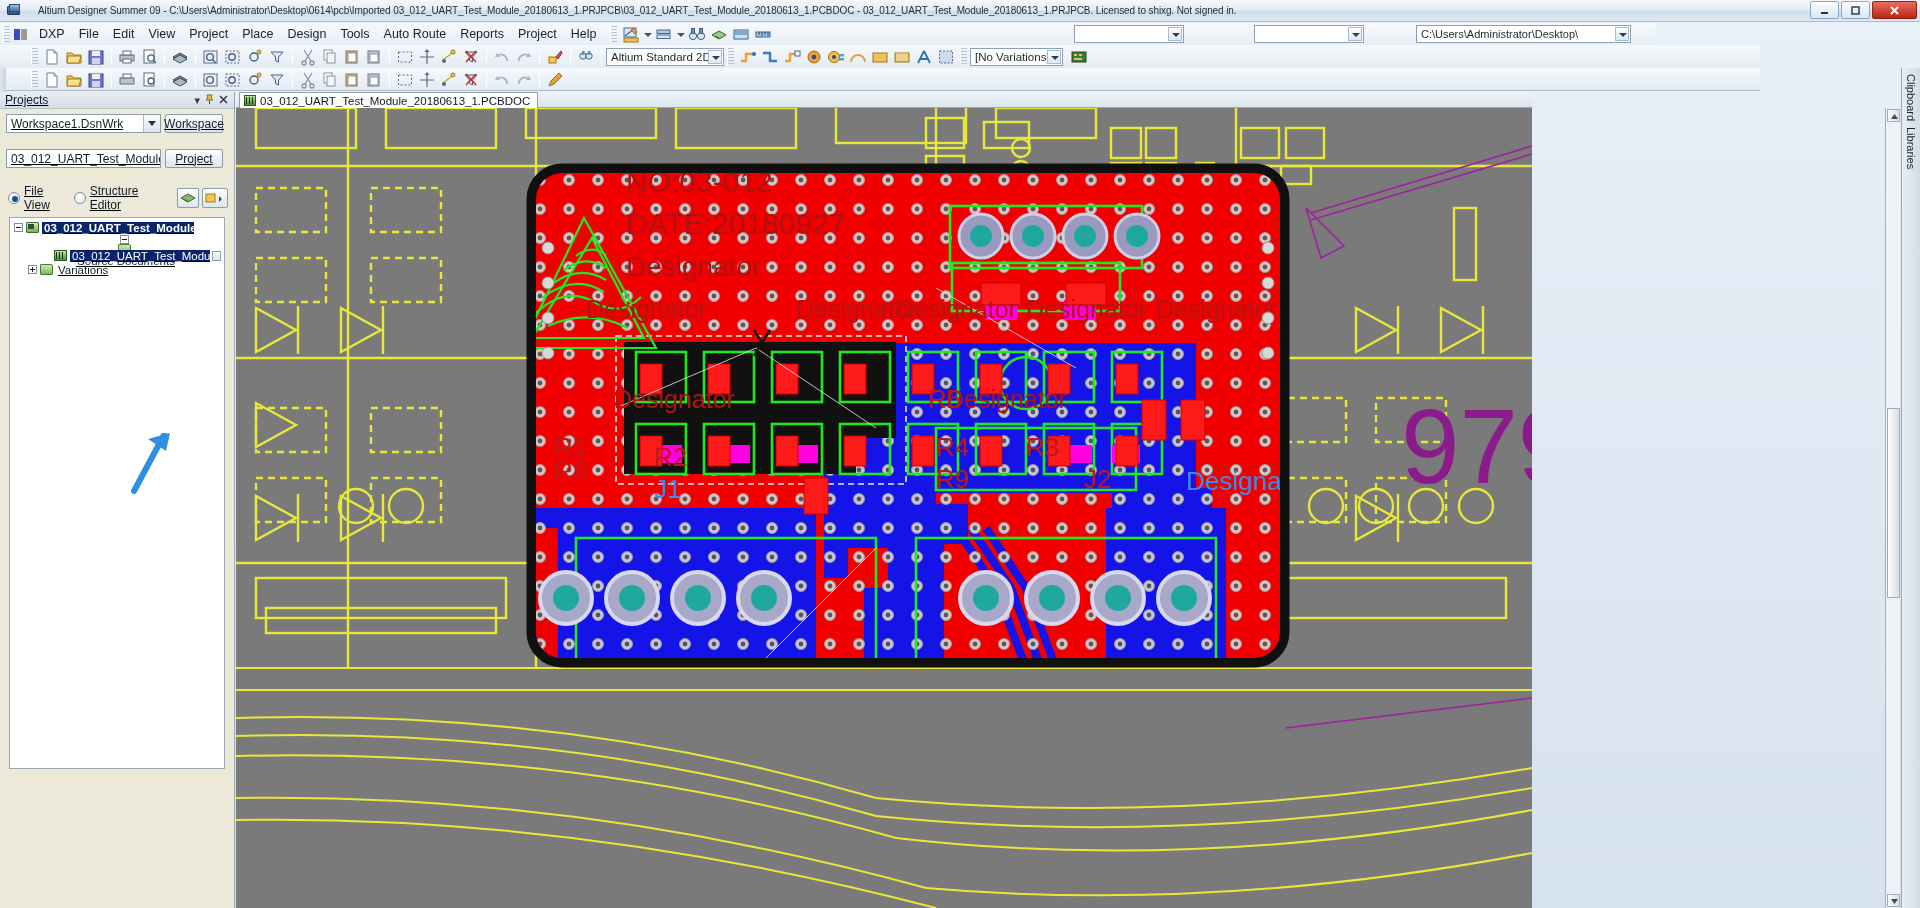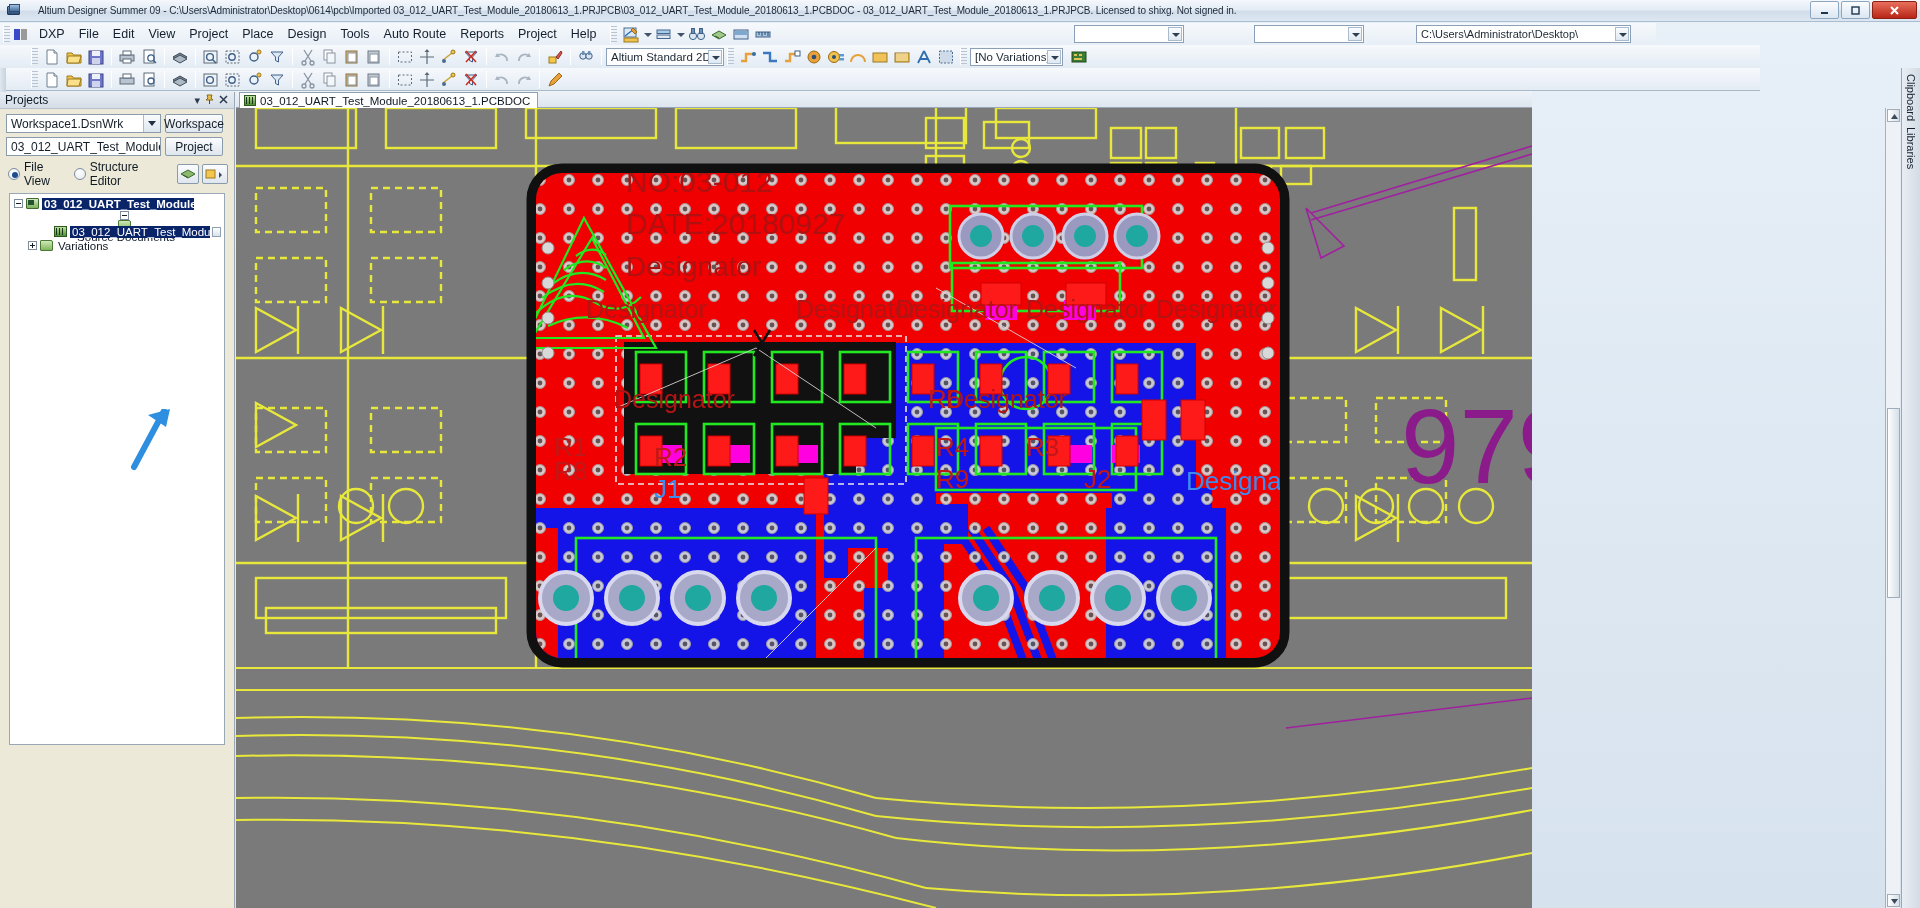--- a/index.html
+++ b/index.html
@@ -75,29 +75,29 @@
   .combo .cb-arrow { position:absolute; right:1px; top:1px; width:14px; height:14px;
                      background:linear-gradient(#fafcfe,#dfe8f1); border:1px solid #a9bbcc;}
   .combo .cb-arrow:after{ content:""; position:absolute; left:3px; top:5px;
               border-left:4px solid transparent; border-right:4px solid transparent;
               border-top:4px solid #2c3e52; }
   .combo.empty { background:#fff; }
 
   
   .panel {
     position:absolute; left:0; top:92px; width:235px; height:816px;
-    background:#ece9d8; border-right:1px solid #9aa7b4;
+    background:#ece9d8; border-right:1px solid #9aa7b4;text-decoration:underline;
   }
   .panel-hdr { height:17px; background:linear-gradient(#e9eef4,#d5dde6);
                display:flex; align-items:center; padding-left:5px;
                font-size:12px; color:#0d1a27; font-weight:normal;
                border-bottom:1px solid #b7c2cd; position:relative;}
   .panel-hdr .ctl { position:absolute; top:2px; font-size:11px; color:#2b3b4d; cursor:default;}
   .panel-body { padding:5px 6px 0 6px; }
-  .row { display:flex; align-items:flex-start; margin-bottom:4px; }
+  .row { display:flex; align-items:flex-start; margin-bottom:16px; }
   .sel {
     height:19px; border:1px solid #8a9bac; background:#fff;
     font-size:12px; color:#141d27; display:flex; align-items:center;
     padding-left:4px; position:relative; overflow:hidden; white-space:nowrap;
   }
   .sel .ar { position:absolute; right:0px; top:0px; width:17px; height:17px;
              background:linear-gradient(#f9fbfd,#dde6ef); border-left:1px solid #a9bbcc;}
   .sel .ar:after{ content:""; position:absolute; left:4px; top:6px;
              border-left:4px solid transparent; border-right:4px solid transparent;
              border-top:5px solid #223244; }

